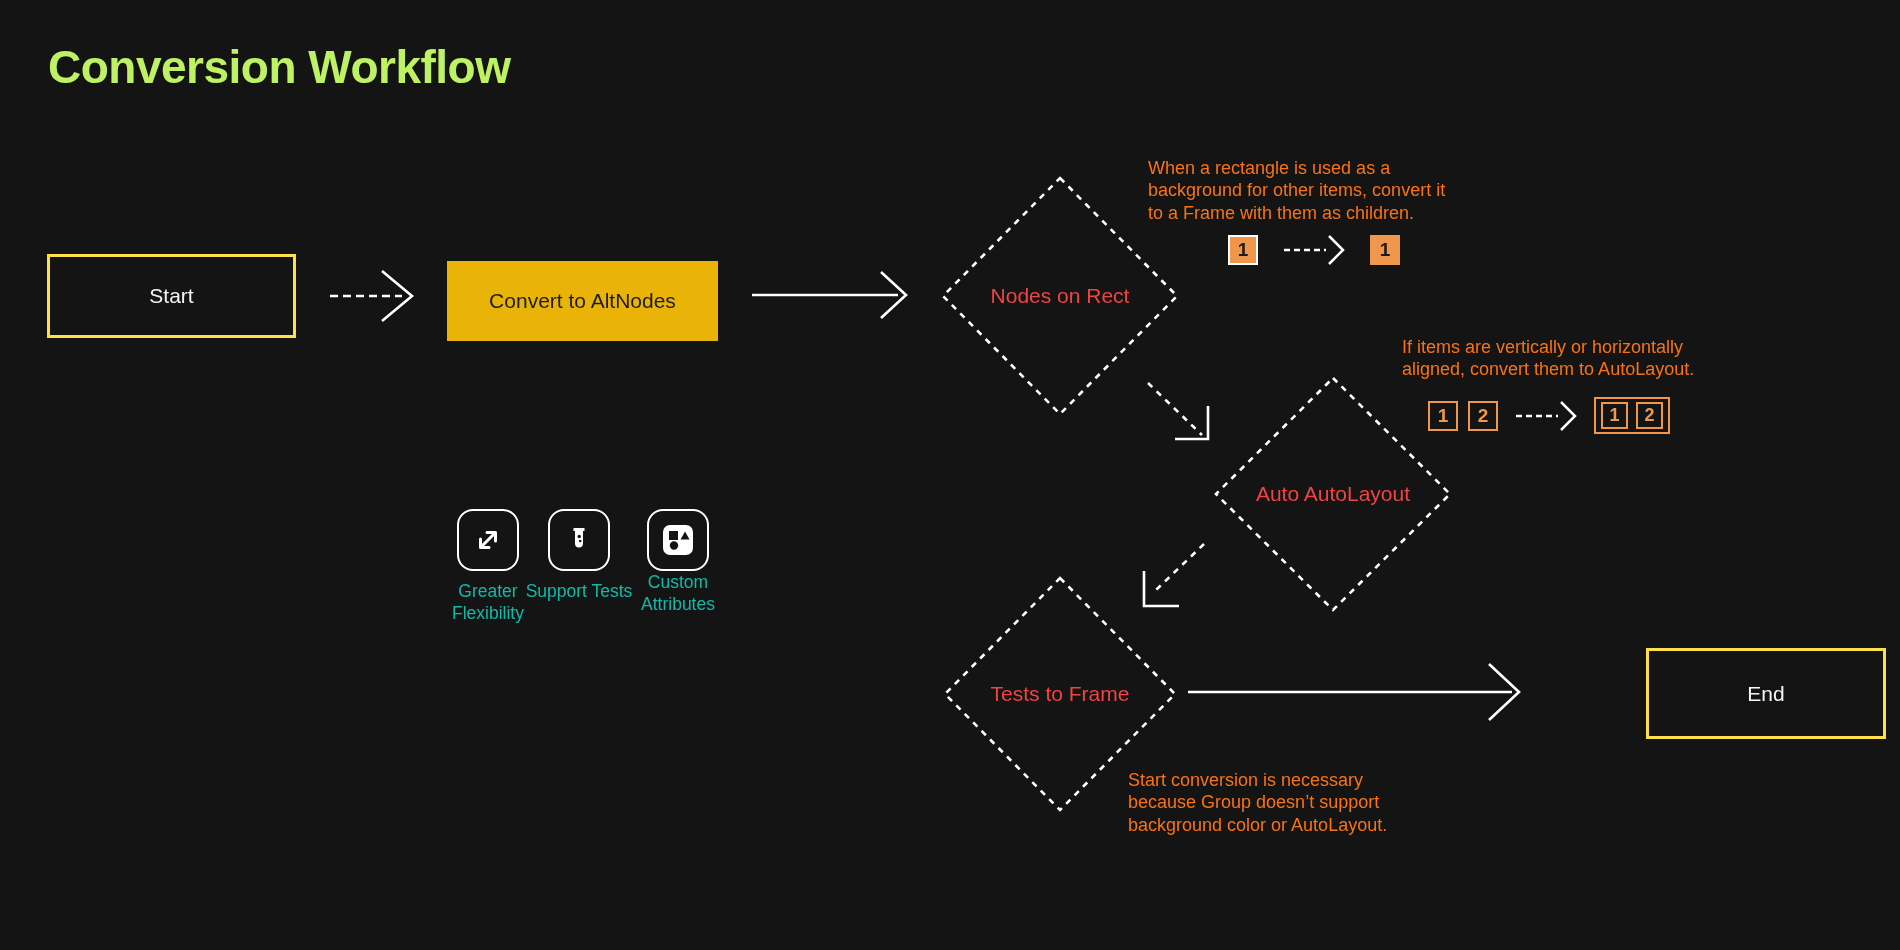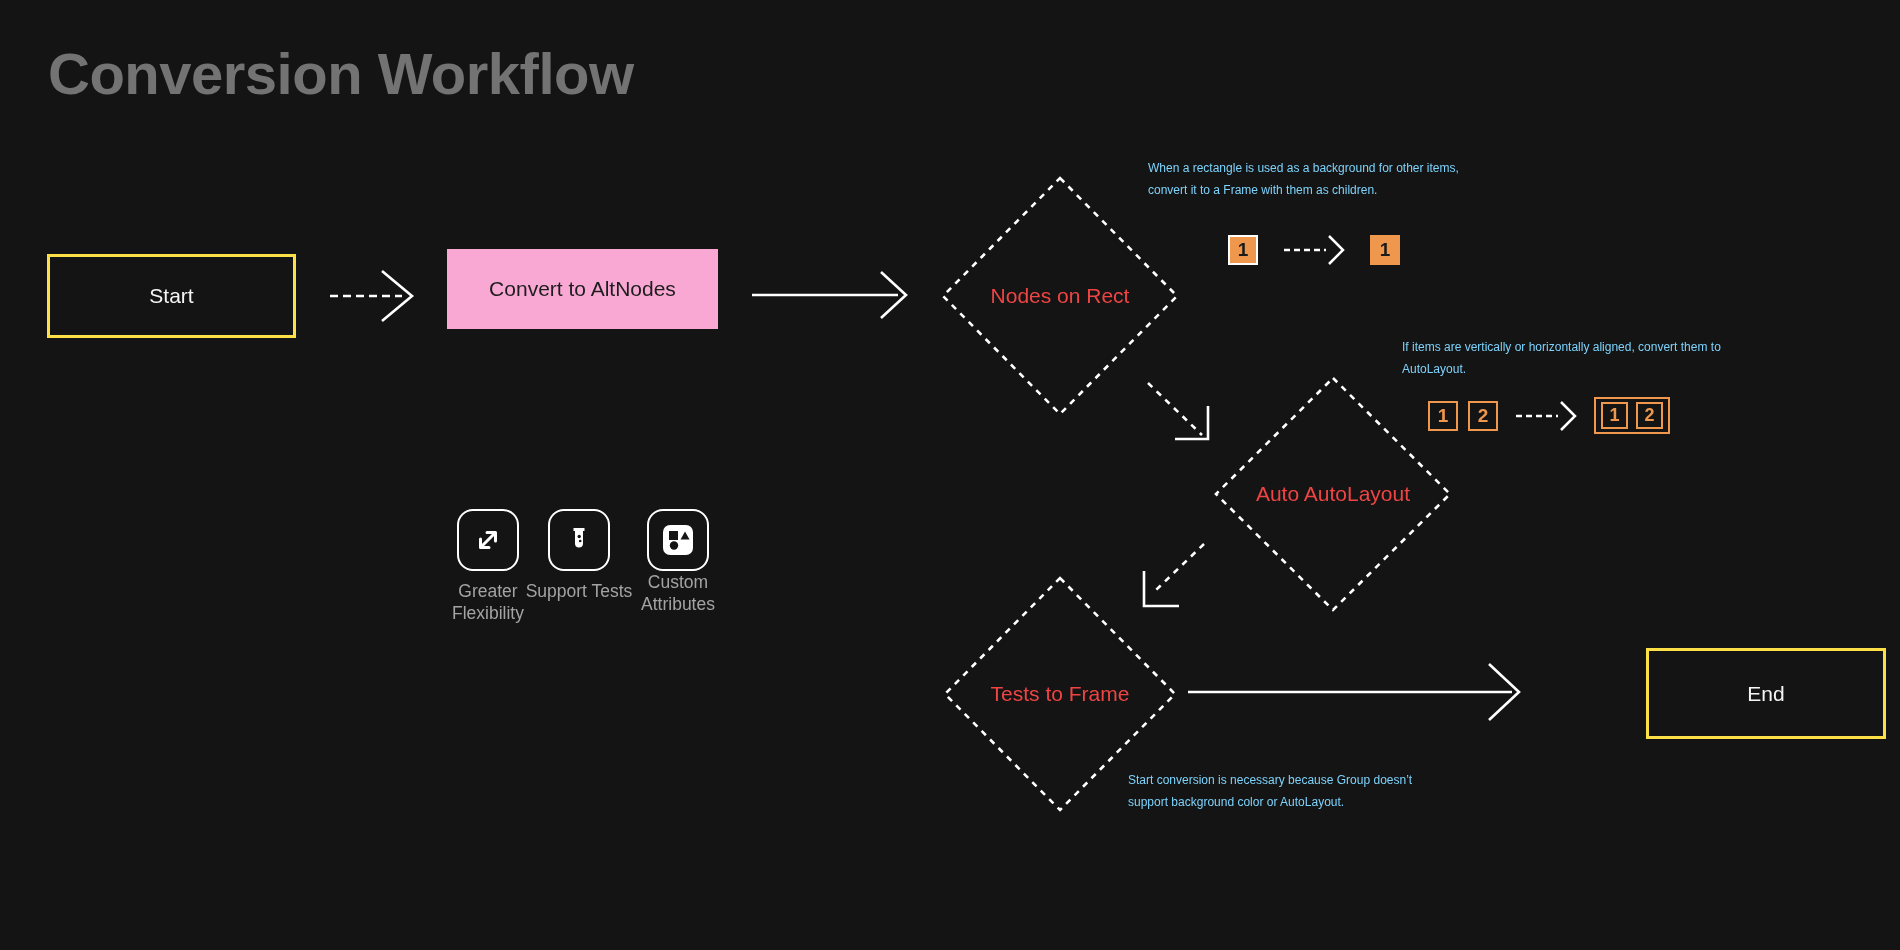--- a/index.html
+++ b/index.html
@@ -2,45 +2,45 @@
 <html><head>
 <meta charset="utf-8">
 <style>
   html,body{margin:0;padding:0;background:#141414;}
   .canvas{
     position:relative;width:1900px;height:950px;background:#141414;
     overflow:hidden;font-family:"Liberation Sans", sans-serif;color:#f5f5f5;
   }
   .layer{position:absolute;left:0;top:0;}
   .page-title{
-    position:absolute;left:48px;top:42px;font-size:58px;line-height:1.1;
-    font-weight:800;letter-spacing:-0.5px;color:#737373;
+    position:absolute;left:48px;top:42px;font-size:46px;line-height:1.1;
+    font-weight:800;letter-spacing:-0.5px;color:#bef264;
   }
   .node-box{
     position:absolute;display:flex;align-items:center;justify-content:center;
     border:3px solid #fde047;font-size:21px;color:#f5f5f5;box-sizing:border-box;
   }
   .node-box.filled{
-    background:#f9a8d4;border:none;color:#1d1d1d;font-weight:500;
+    background:#eab308;border:none;color:#1d1d1d;font-weight:500;margin-top:12px;
   }
   .desc-text{
-    position:absolute;font-size:12px;line-height:22.3px;color:#7dd3fc;
+    position:absolute;font-size:18px;line-height:22.3px;color:#f97316;
   }
   .diamond-label{
     position:absolute;transform:translate(-50%,-50%);font-size:21px;
     color:#ef4444;white-space:nowrap;
   }
   .feature-card{
     position:absolute;width:62px;height:62px;border:2.5px solid #ffffff;
     border-radius:16px;display:flex;align-items:center;justify-content:center;
     box-sizing:border-box;
   }
   .feature-label{
     position:absolute;width:110px;text-align:center;font-size:17.5px;
-    line-height:21.5px;color:#a3a3a3;
+    line-height:21.5px;color:#14b8a6;
   }
   .num-row{position:absolute;display:flex;align-items:center;gap:18px;}
   .num-row.tight{gap:10px;}
   .num-box{
     width:30px;height:30px;box-sizing:border-box;display:flex;align-items:center;
     justify-content:center;font-size:19px;
   }
   .num-filled{background:#EF974C;color:#1b1b1b;font-weight:700;}
   .num-filled.bordered{border:2px solid #ffffff;}
   .num-outline{border:2px solid #EF974C;color:#EF974C;font-weight:600;background:transparent;}

